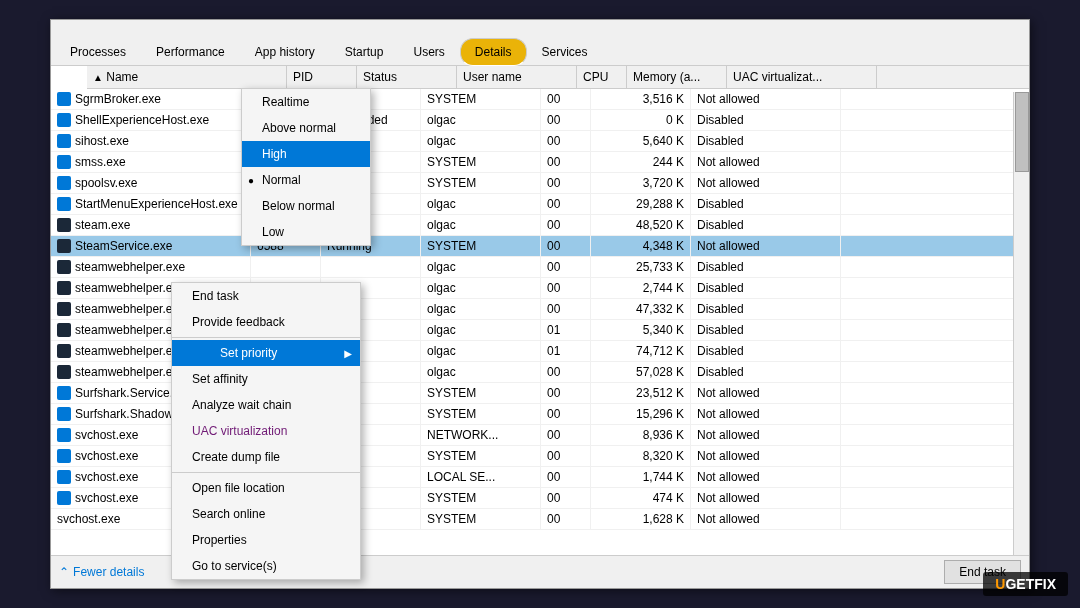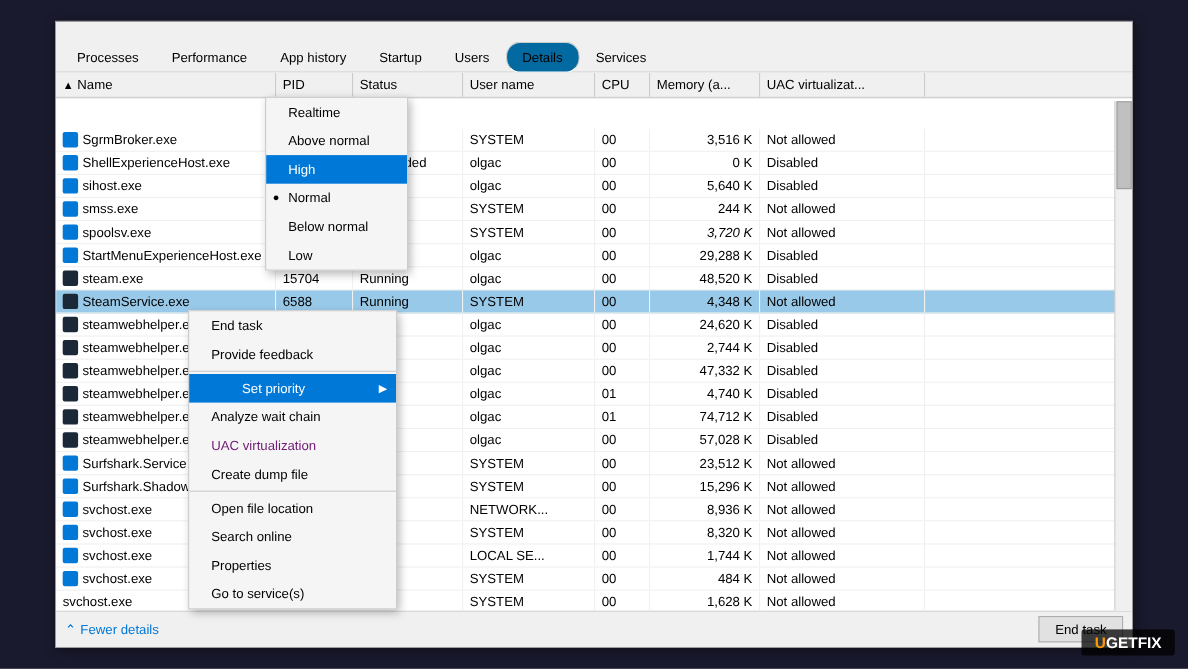--- a/index.html
+++ b/index.html
@@ -85,55 +85,55 @@
     }
     .tab {
       padding: 6px 14px;
       cursor: pointer;
       font-size: 12px;
       border: 1px solid transparent;
       border-bottom: none;
       margin-top: 18px;
     }
     .tab.active {
-      background: #0369a1;
+      background: #eab308;
       border-color: #ccc;
       border-bottom: 1px solid white;
       margin-bottom: -1px;
       position: relative;
       z-index: 1;
       border-radius: 13px;
     }
     .table-container {
       flex: 1;
       overflow: hidden;
       background: white;
       position: relative;
     }
     .table-header {
       display: grid;
       grid-template-columns: 200px 70px 100px 120px 50px 100px 150px;
       background: #f0f0f0;
       border-bottom: 1px solid #ccc;
       position: sticky;
       top: 0;
+      margin-left: 36px;
     }
     .th {
       padding: 4px 6px;
       font-size: 12px;
       font-weight: normal;
       border-right: 1px solid #ccc;
       cursor: pointer;
       white-space: nowrap;
       overflow: hidden;
     }
     .table-body {
       overflow-y: auto;
       height: calc(100% - 26px);
-      margin-top: 28px;
     }
     .table-row {
       display: grid;
       grid-template-columns: 200px 70px 100px 120px 50px 100px 150px;
       border-bottom: 1px solid #f0f0f0;
     }
     .table-row.highlighted { background: #99c9e8; }
     .td {
       padding: 3px 6px;
       font-size: 12px;
@@ -324,21 +324,21 @@
   </div>
         <div class="table-row">
     <div class="td">
       <span style="width:14px;height:14px;background:#0078d7;margin-right:4px;flex-shrink:0;display:inline-block;border-radius:2px;"></span>
       spoolsv.exe
     </div>
     <div class="td">3488</div>
     <div class="td">Running</div>
     <div class="td">SYSTEM</div>
     <div class="td">00</div>
-    <div class="td" style="justify-content:flex-end;font-style:italic;">3,720 K</div>
+    <div class="td" style="justify-content:flex-end;">3,720 K</div>
     <div class="td">Not allowed</div>
   </div>
         <div class="table-row">
     <div class="td">
       <span style="width:14px;height:14px;background:#0078d7;margin-right:4px;flex-shrink:0;display:inline-block;border-radius:2px;"></span>
       StartMenuExperienceHost.exe
     </div>
     <div class="td">9860</div>
     <div class="td">Running</div>
     <div class="td">olgac</div>
@@ -372,21 +372,21 @@
   </div>
         <div class="table-row">
     <div class="td">
       <span style="width:14px;height:14px;background:#1b2838;margin-right:4px;flex-shrink:0;display:inline-block;border-radius:2px;"></span>
       steamwebhelper.exe
     </div>
     <div class="td"></div>
     <div class="td"></div>
     <div class="td">olgac</div>
     <div class="td">00</div>
-    <div class="td" style="justify-content:flex-end;">24,620 K</div>
+    <div class="td" style="justify-content:flex-end;">25,733 K</div>
     <div class="td">Disabled</div>
   </div>
         <div class="table-row">
     <div class="td">
       <span style="width:14px;height:14px;background:#1b2838;margin-right:4px;flex-shrink:0;display:inline-block;border-radius:2px;"></span>
       steamwebhelper.ex...
     </div>
     <div class="td"></div>
     <div class="td"></div>
     <div class="td">olgac</div>
@@ -408,21 +408,21 @@
   </div>
         <div class="table-row">
     <div class="td">
       <span style="width:14px;height:14px;background:#1b2838;margin-right:4px;flex-shrink:0;display:inline-block;border-radius:2px;"></span>
       steamwebhelper.ex...
     </div>
     <div class="td"></div>
     <div class="td"></div>
     <div class="td">olgac</div>
     <div class="td">01</div>
-    <div class="td" style="justify-content:flex-end;">4,740 K</div>
+    <div class="td" style="justify-content:flex-end;">5,340 K</div>
     <div class="td">Disabled</div>
   </div>
         <div class="table-row">
     <div class="td">
       <span style="width:14px;height:14px;background:#1b2838;margin-right:4px;flex-shrink:0;display:inline-block;border-radius:2px;"></span>
       steamwebhelper.ex...
     </div>
     <div class="td"></div>
     <div class="td"></div>
     <div class="td">olgac</div>
@@ -504,21 +504,21 @@
   </div>
         <div class="table-row">
     <div class="td">
       <span style="width:14px;height:14px;background:#0078d7;margin-right:4px;flex-shrink:0;display:inline-block;border-radius:2px;"></span>
       svchost.exe
     </div>
     <div class="td"></div>
     <div class="td"></div>
     <div class="td">SYSTEM</div>
     <div class="td">00</div>
-    <div class="td" style="justify-content:flex-end;">484 K</div>
+    <div class="td" style="justify-content:flex-end;">474 K</div>
     <div class="td">Not allowed</div>
   </div>
         <div class="table-row">
     <div class="td">
       
       svchost.exe
     </div>
     <div class="td"></div>
     <div class="td"></div>
     <div class="td">SYSTEM</div>
@@ -530,20 +530,21 @@
     <div class="scrollbar">
       <div class="scrollbar-thumb"></div>
     </div>
   </div>
 
   <div class="context-menu">
     <div class="ctx-item">End task</div>
     <div class="ctx-item">Provide feedback</div>
     <div class="ctx-divider"></div>
     <div class="ctx-item has-submenu highlighted">Set priority</div>
+    <div class="ctx-item">Set affinity</div>
     <div class="ctx-item">Analyze wait chain</div>
     <div class="ctx-item disabled">UAC virtualization</div>
     <div class="ctx-item">Create dump file</div>
     <div class="ctx-divider"></div>
     <div class="ctx-item">Open file location</div>
     <div class="ctx-item">Search online</div>
     <div class="ctx-item">Properties</div>
     <div class="ctx-item">Go to service(s)</div>
   </div>
 

